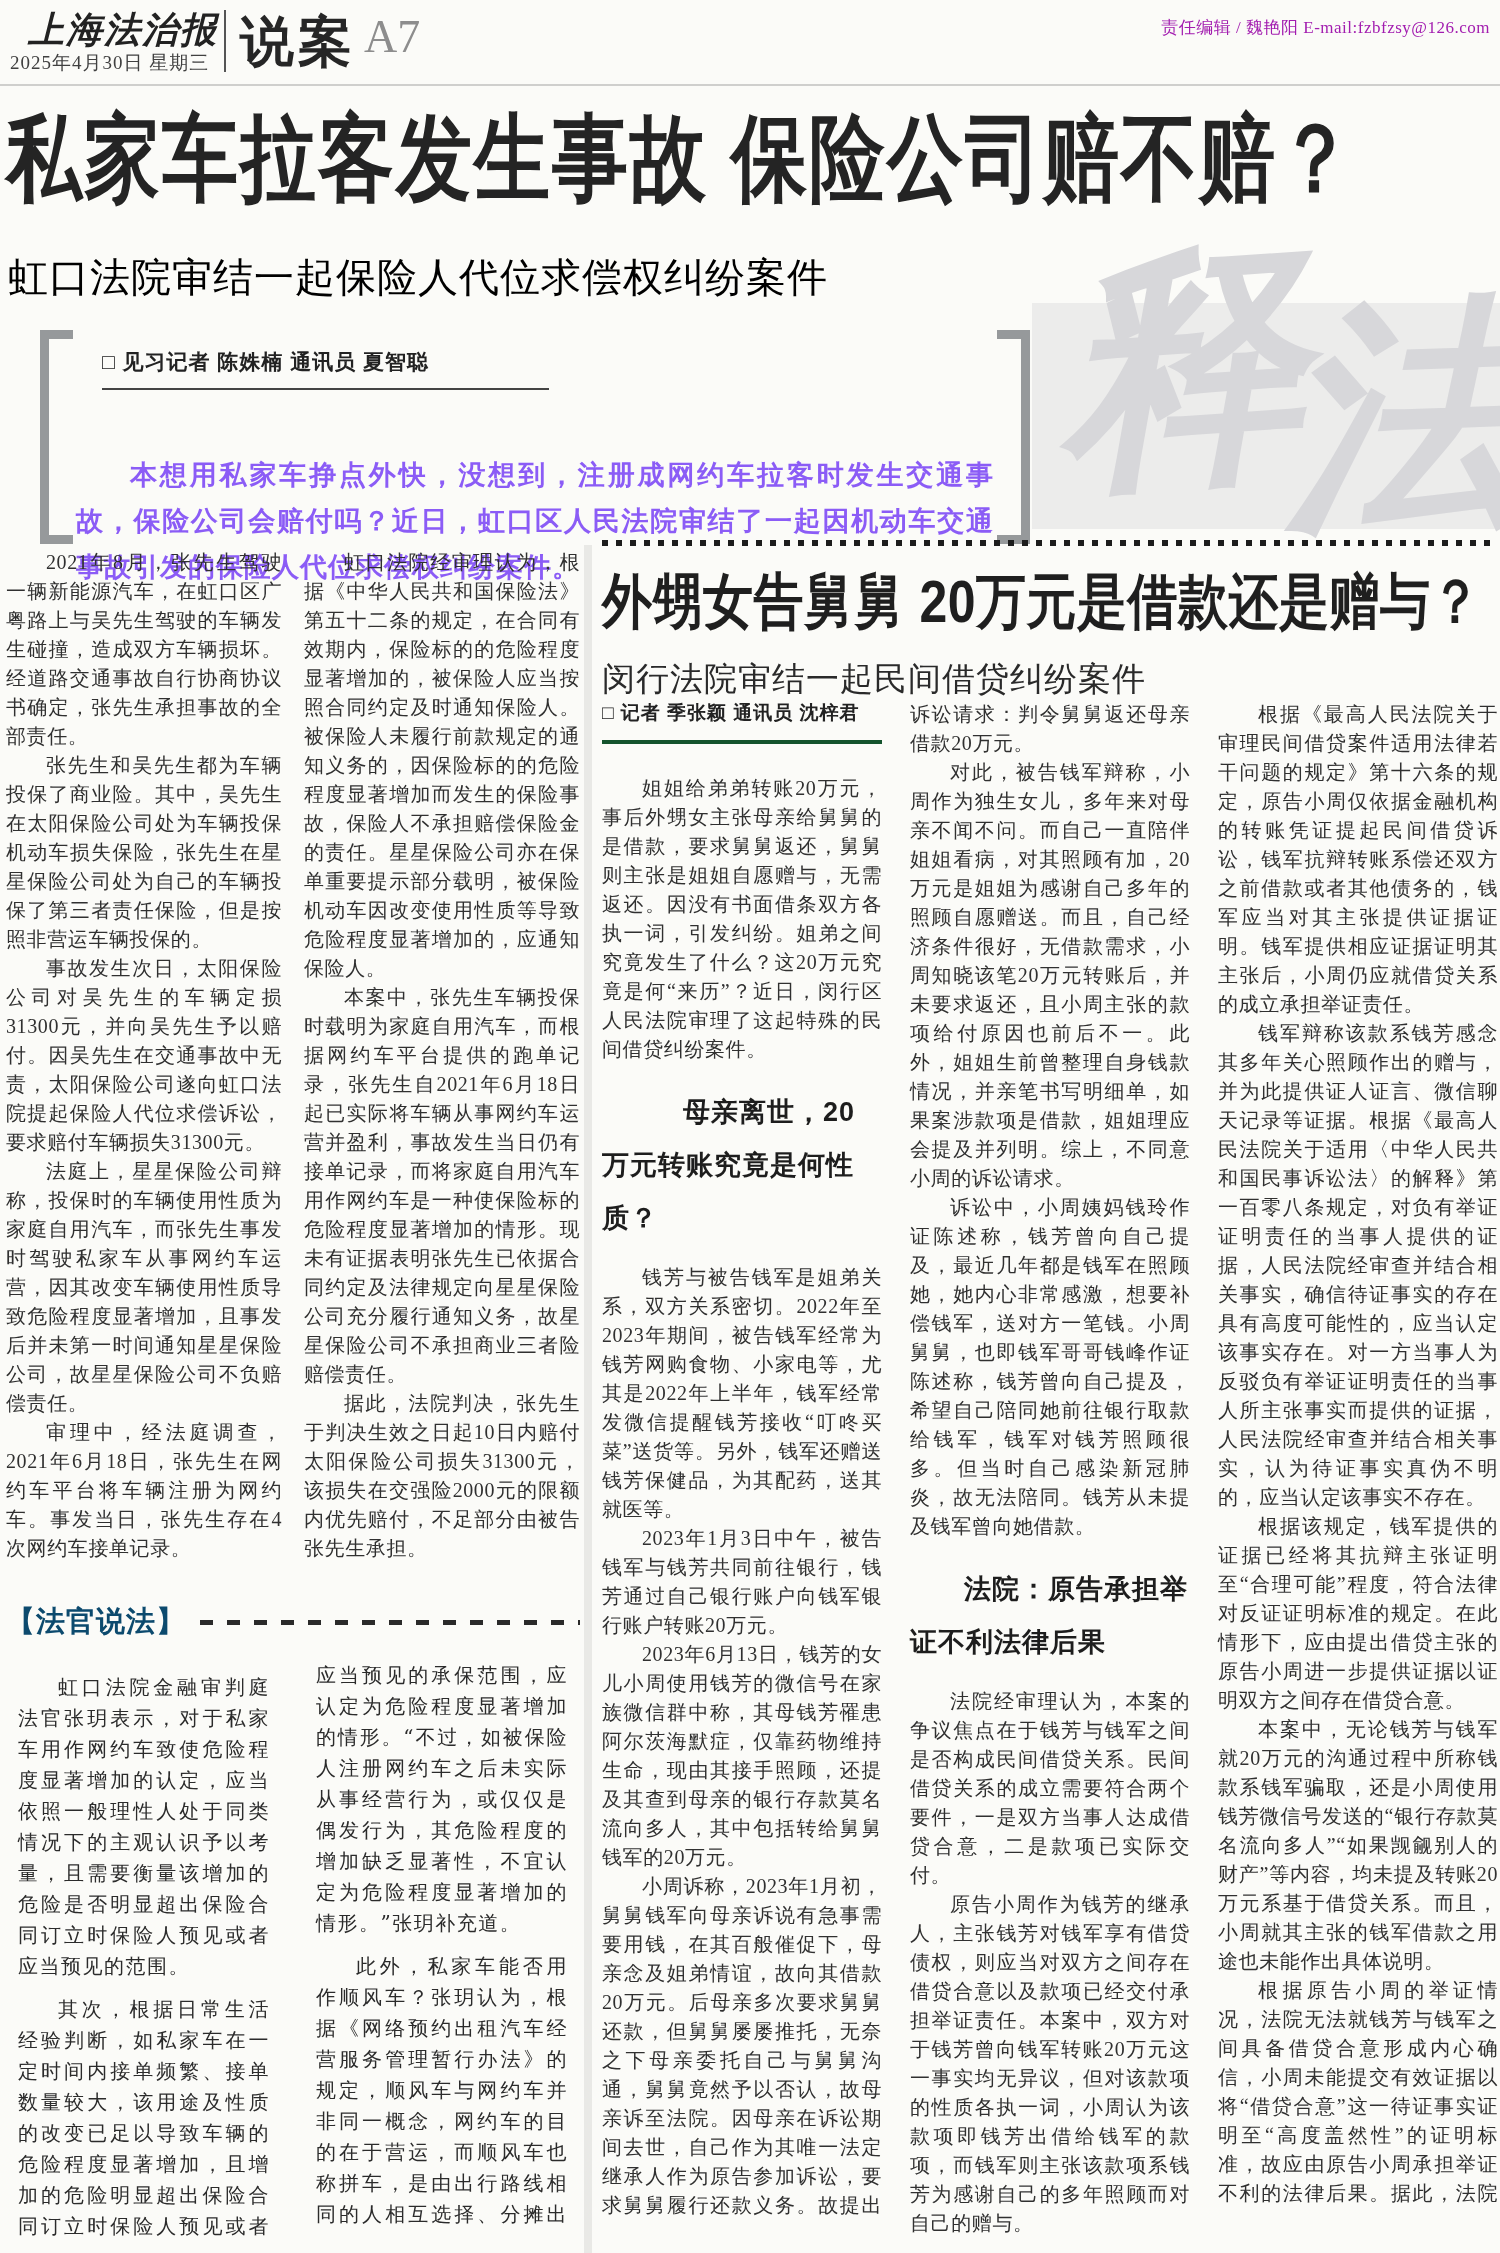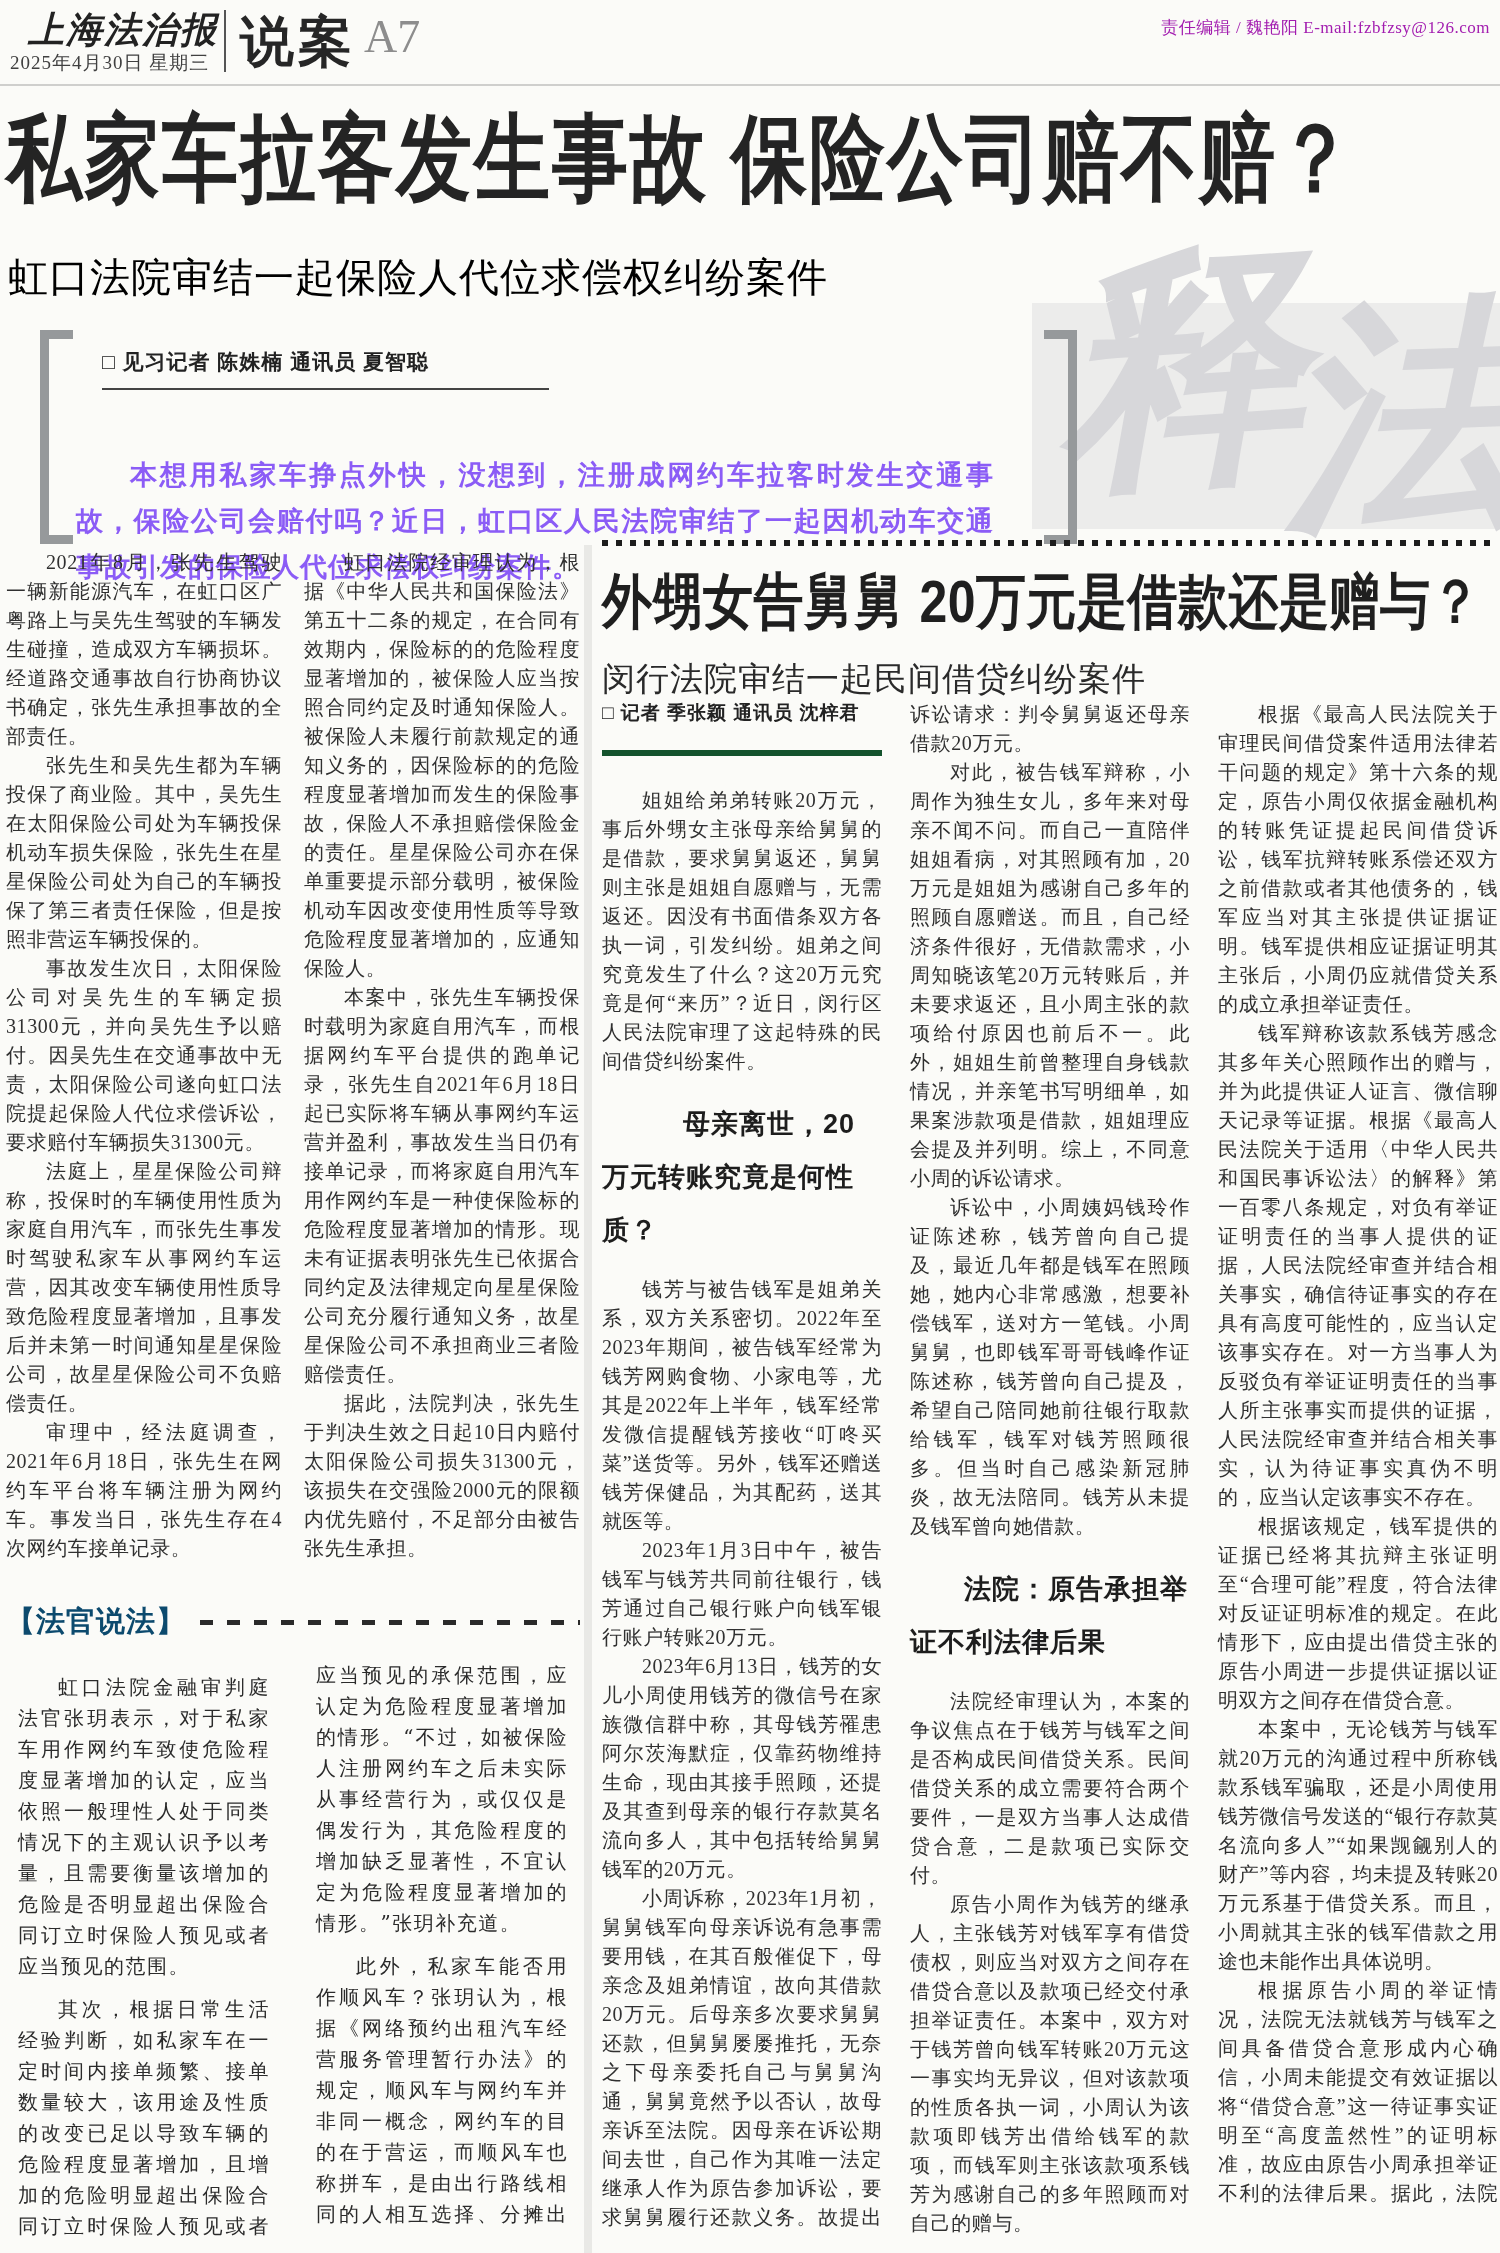--- a/index.html
+++ b/index.html
@@ -29,21 +29,21 @@
         transform:scaleY(1.25);transform-origin:top left;}
   .subhead1{position:absolute;left:8px;top:218px;font-family:"Liberation Sans","DejaVu Sans",sans-serif;
         font-size:40px;font-weight:500;color:#000000;letter-spacing:1px;margin-top:32px;}
 
   
   .gray-panel{position:absolute;left:1032px;top:303px;width:468px;height:226px;background:#ececeb;}
   .wm-char{position:absolute;font-family:"DejaVu Serif",serif;font-style:italic;font-weight:bold;
         color:#d7d7da;line-height:1;user-select:none;}
   .wm-1{left:1052px;top:242px;font-size:252px;transform:rotate(-4deg);}
   .wm-2{left:1282px;top:292px;font-size:246px;transform:rotate(-2deg);}
-  .intro-box{position:absolute;left:40px;top:330px;width:990px;height:196px;padding-left:47px;}
+  .intro-box{position:absolute;left:40px;top:330px;width:990px;height:196px;}
   .bracket{position:absolute;top:0;width:24px;height:196px;}
   .bracket-left{left:0;border-left:9px solid #96999b;border-top:9px solid #96999b;border-bottom:9px solid #96999b;}
   .bracket-right{right:0;border-right:9px solid #96999b;border-top:9px solid #96999b;border-bottom:9px solid #96999b;}
   .intro-byline{position:absolute;left:62px;top:18px;font-family:"Liberation Sans","DejaVu Sans",sans-serif;
         font-size:21px;font-weight:bold;color:#222;padding-bottom:12px;border-bottom:2px solid #444;
         padding-right:120px;letter-spacing:1px;}
   .intro-text{position:absolute;left:36px;top:78px;width:918px;
         font-family:"Liberation Sans","DejaVu Sans",sans-serif;font-size:27px;font-weight:600;
         line-height:46px;color:#8b5cf6;text-indent:2em;text-align:justify;letter-spacing:1px;margin-top:44px;}
 
@@ -70,21 +70,21 @@
   .dotted-rule{width:896px;height:6px;
         background:repeating-linear-gradient(90deg,#1c1c1c 0 6px,transparent 6px 14px);}
   .headline2{margin:16px 0 0 0;font-family:"Liberation Sans","DejaVu Sans",sans-serif;
         font-size:50px;font-weight:900;color:#1f1f1f;letter-spacing:0.5px;white-space:nowrap;
         transform:scaleY(1.2);transform-origin:top left;}
   .subhead2{margin:28px 0 0 0;font-family:"Liberation Sans","DejaVu Sans",sans-serif;
         font-size:33px;font-weight:500;color:#2a2a2a;letter-spacing:1px;}
   .article2-body{position:absolute;left:602px;top:700px;width:896px;height:1553px;
         column-count:3;column-gap:28px;column-fill:auto;overflow:hidden;}
   .a2-byline{font-family:"Liberation Sans","DejaVu Sans",sans-serif;font-size:19px;font-weight:bold;
-        color:#222;border-bottom:6px solid #14532d;padding-bottom:24px;margin-bottom:30px;letter-spacing:1px;}
+        color:#222;border-bottom:4px solid #14532d;padding-bottom:14px;margin-bottom:30px;letter-spacing:1px;}
   .col-subhead{font-family:"Liberation Sans","DejaVu Sans",sans-serif;font-size:27px;font-weight:900;
         line-height:53px;color:#1d1d1d;margin:22px 0 18px 0;letter-spacing:1px;}
   .ti3{text-indent:3em;} .ti2{text-indent:2em;}
   .judge2-title{font-family:"Liberation Sans","DejaVu Sans",sans-serif;font-size:28px;font-weight:900;
         color:#1d1d1d;margin:26px 0 18px 0;letter-spacing:1px;}
 </style>
 </head>
 <body>
 
 <div id="page">

